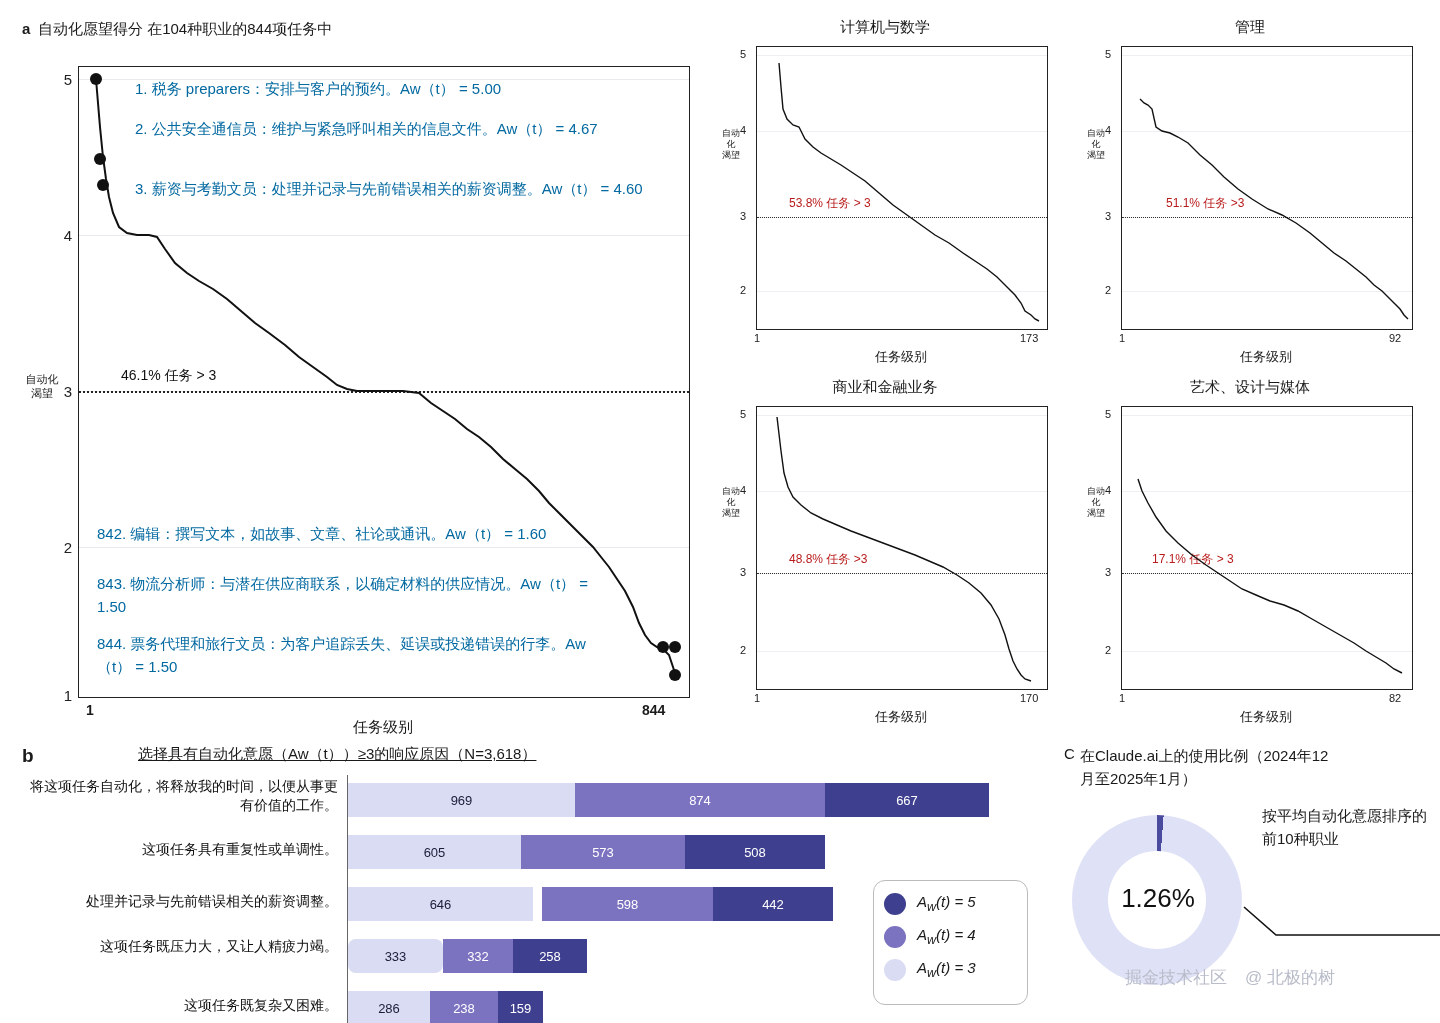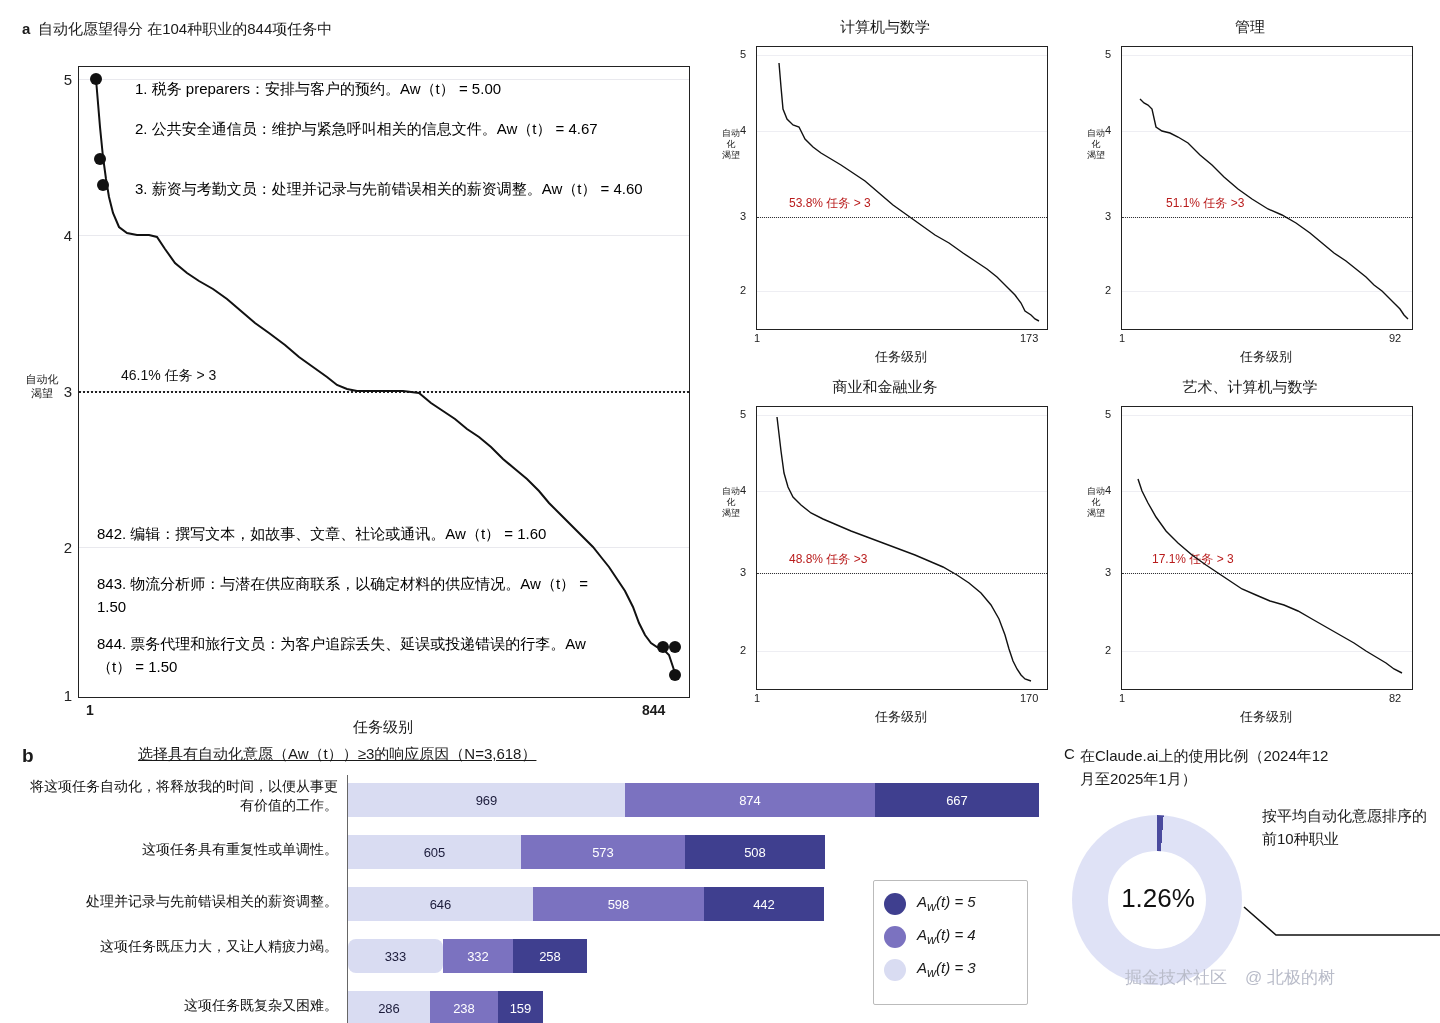--- a/index.html
+++ b/index.html
@@ -20,21 +20,21 @@
           border:1px solid #222;background:#fff;}
   #a-plot .gridline{position:absolute;left:0;width:100%;height:1px;background:#e9e9ee;}
   #a-plot .threshold{position:absolute;left:0;width:100%;border-top:2px dotted #222;}
   .ytick{position:absolute;right:100%;margin-right:7px;transform:translateY(-50%);
          font-size:15px;color:#222;white-space:nowrap;}
   #a-ylab{position:absolute;left:4px;top:355px;font-size:11px;line-height:1.25;
           text-align:center;width:40px;color:#222;}
   #a-xlab{position:absolute;left:60px;top:700px;width:610px;text-align:center;font-size:15px;}
   #a-x1{position:absolute;left:68px;top:684px;font-size:14px;font-weight:700;}
   #a-x2{position:absolute;left:624px;top:684px;font-size:14px;font-weight:700;}
-  .a-note{position:absolute;font-size:15px;line-height:1.55;color:#000000;}
+  .a-note{position:absolute;font-size:15px;line-height:1.55;color:#0369a1;}
   .a-thr-lab{position:absolute;font-size:14px;color:#111;}
   
   .sm{position:absolute;}
   .sm .sm-title{position:absolute;top:0;left:0;width:100%;text-align:center;font-size:15px;}
   .sm .sm-box{position:absolute;border:1px solid #222;background:#fff;}
   .sm .sm-ylab{position:absolute;font-size:9px;line-height:1.2;text-align:center;width:26px;color:#222;}
   .sm .sm-xlab{position:absolute;text-align:center;font-size:13px;width:100%;}
   .sm .sm-ytick{position:absolute;font-size:11px;color:#222;transform:translateY(-50%);}
   .sm .sm-xtick{position:absolute;font-size:11px;color:#222;}
   .sm .sm-thr{position:absolute;left:0;width:100%;border-top:1px dotted #333;}
@@ -47,21 +47,21 @@
   .b-row{position:absolute;height:34px;display:flex;align-items:center;}
   .b-rowlabel{position:absolute;right:100%;margin-right:10px;text-align:right;
               font-size:14px;line-height:1.35;color:#111;width:310px;}
   .b-seg{height:34px;display:flex;align-items:center;justify-content:center;
          color:#fff;font-size:13px;}
   .b-seg.lvl3{background:#d9dcf2;color:#1b1b3a;}
   .b-seg.lvl4{background:#7b72c0;}
   .b-seg.lvl5{background:#3f3f8f;}
   #b-axis{position:absolute;left:329px;top:40px;width:1px;height:248px;background:#666;}
   #b-legend{position:absolute;left:855px;top:145px;width:155px;height:125px;
-            border:1px solid #bbb;border-radius:2px;background:#fff;padding:6px 10px;
+            border:1px solid #bbb;border-radius:12px;background:#fff;padding:6px 10px;
             box-sizing:border-box;}
   .leg-row{display:flex;align-items:center;height:33px;}
   .leg-dot{width:22px;height:22px;border-radius:50%;margin-right:11px;}
   .leg-txt{font-size:15px;font-style:italic;}
   
   #panel-c{position:absolute;left:1062px;top:735px;width:378px;height:288px;}
   #c-letter{position:absolute;left:2px;top:10px;font-size:15px;}
   #c-title{position:absolute;left:18px;top:10px;width:250px;font-size:15px;line-height:1.5;}
   #c-donut{position:absolute;left:10px;top:80px;width:170px;height:170px;border-radius:50%;
            background:conic-gradient(#4a4a9e 0deg 4.5deg, #dfe2f6 4.5deg 360deg);}
@@ -197,21 +197,21 @@
   <span class="sm-ytick" style="left:30px;top:36px;">5</span>
   <span class="sm-ytick" style="left:30px;top:112px;">4</span>
   <span class="sm-ytick" style="left:30px;top:194px;">3</span>
   <span class="sm-ytick" style="left:30px;top:272px;">2</span>
   <span class="sm-xtick" style="left:44px;top:314px;">1</span>
   <span class="sm-xtick" style="left:310px;top:314px;">170</span>
   <div class="sm-xlab" style="left:46px;top:330px;width:290px;">任务级别</div>
 </div>
 
 <div class="sm" style="left:1075px;top:378px;width:350px;height:340px;">
-  <div class="sm-title">艺术、计算机与数学</div>
+  <div class="sm-title">艺术、设计与媒体</div>
   <div class="sm-ylab" style="left:8px;top:108px;">自动化<br>渴望</div>
   <div class="sm-box" style="left:46px;top:28px;width:290px;height:282px;">
     <div class="sm-grid" style="top:8px;"></div>
     <div class="sm-grid" style="top:84px;"></div>
     <div class="sm-grid" style="top:166px;"></div>
     <div class="sm-grid" style="top:244px;"></div>
     <div class="sm-thr" style="top:166px;"></div>
     <span class="sm-thr-lab" style="left:30px;top:144px;">17.1% 任务 &gt; 3</span>
     <svg width="290" height="282" style="position:absolute;left:0;top:0;">
       <polyline fill="none" stroke="#111" stroke-width="1.4" points="16,72 20,84 26,96 34,110 44,124 56,136 70,148 84,158 96,166 108,174
@@ -228,36 +228,36 @@
   <div class="sm-xlab" style="left:46px;top:330px;width:290px;">任务级别</div>
 </div>
 
 <div id="panel-b">
   <span id="b-letter">b</span>
   <span id="b-title">选择具有自动化意愿（Aw（t））≥3的响应原因（N=3,618）</span>
   <div id="b-axis"></div>
 
   <div class="b-row" style="left:330px;top:48px;">
     <div class="b-rowlabel" style="top:-6px;">将这项任务自动化，将释放我的时间，以便从事更有价值的工作。</div>
-    <div class="b-seg lvl3" style="width:277px;">969</div>
+    <div class="b-seg lvl3" style="width:227px;">969</div>
     <div class="b-seg lvl4" style="width:250px;">874</div>
     <div class="b-seg lvl5" style="width:164px;">667</div>
   </div>
 
   <div class="b-row" style="left:330px;top:100px;">
     <div class="b-rowlabel" style="top:5px;">这项任务具有重复性或单调性。</div>
     <div class="b-seg lvl3" style="width:173px;">605</div>
     <div class="b-seg lvl4" style="width:164px;">573</div>
     <div class="b-seg lvl5" style="width:140px;">508</div>
   </div>
 
   <div class="b-row" style="left:330px;top:152px;">
     <div class="b-rowlabel" style="top:5px;">处理并记录与先前错误相关的薪资调整。</div>
     <div class="b-seg lvl3" style="width:185px;">646</div>
-    <div class="b-seg lvl4" style="width:171px;">598</div>
+    <div class="b-seg lvl4" style="width:171px;margin-left:9px;">598</div>
     <div class="b-seg lvl5" style="width:120px;">442</div>
   </div>
 
   <div class="b-row" style="left:330px;top:204px;">
     <div class="b-rowlabel" style="top:-2px;">这项任务既压力大，又让人精疲力竭。</div>
     <div class="b-seg lvl3" style="width:95px;border-radius:8px;">333</div>
     <div class="b-seg lvl4" style="width:70px;">332</div>
     <div class="b-seg lvl5" style="width:74px;">258</div>
   </div>
 

